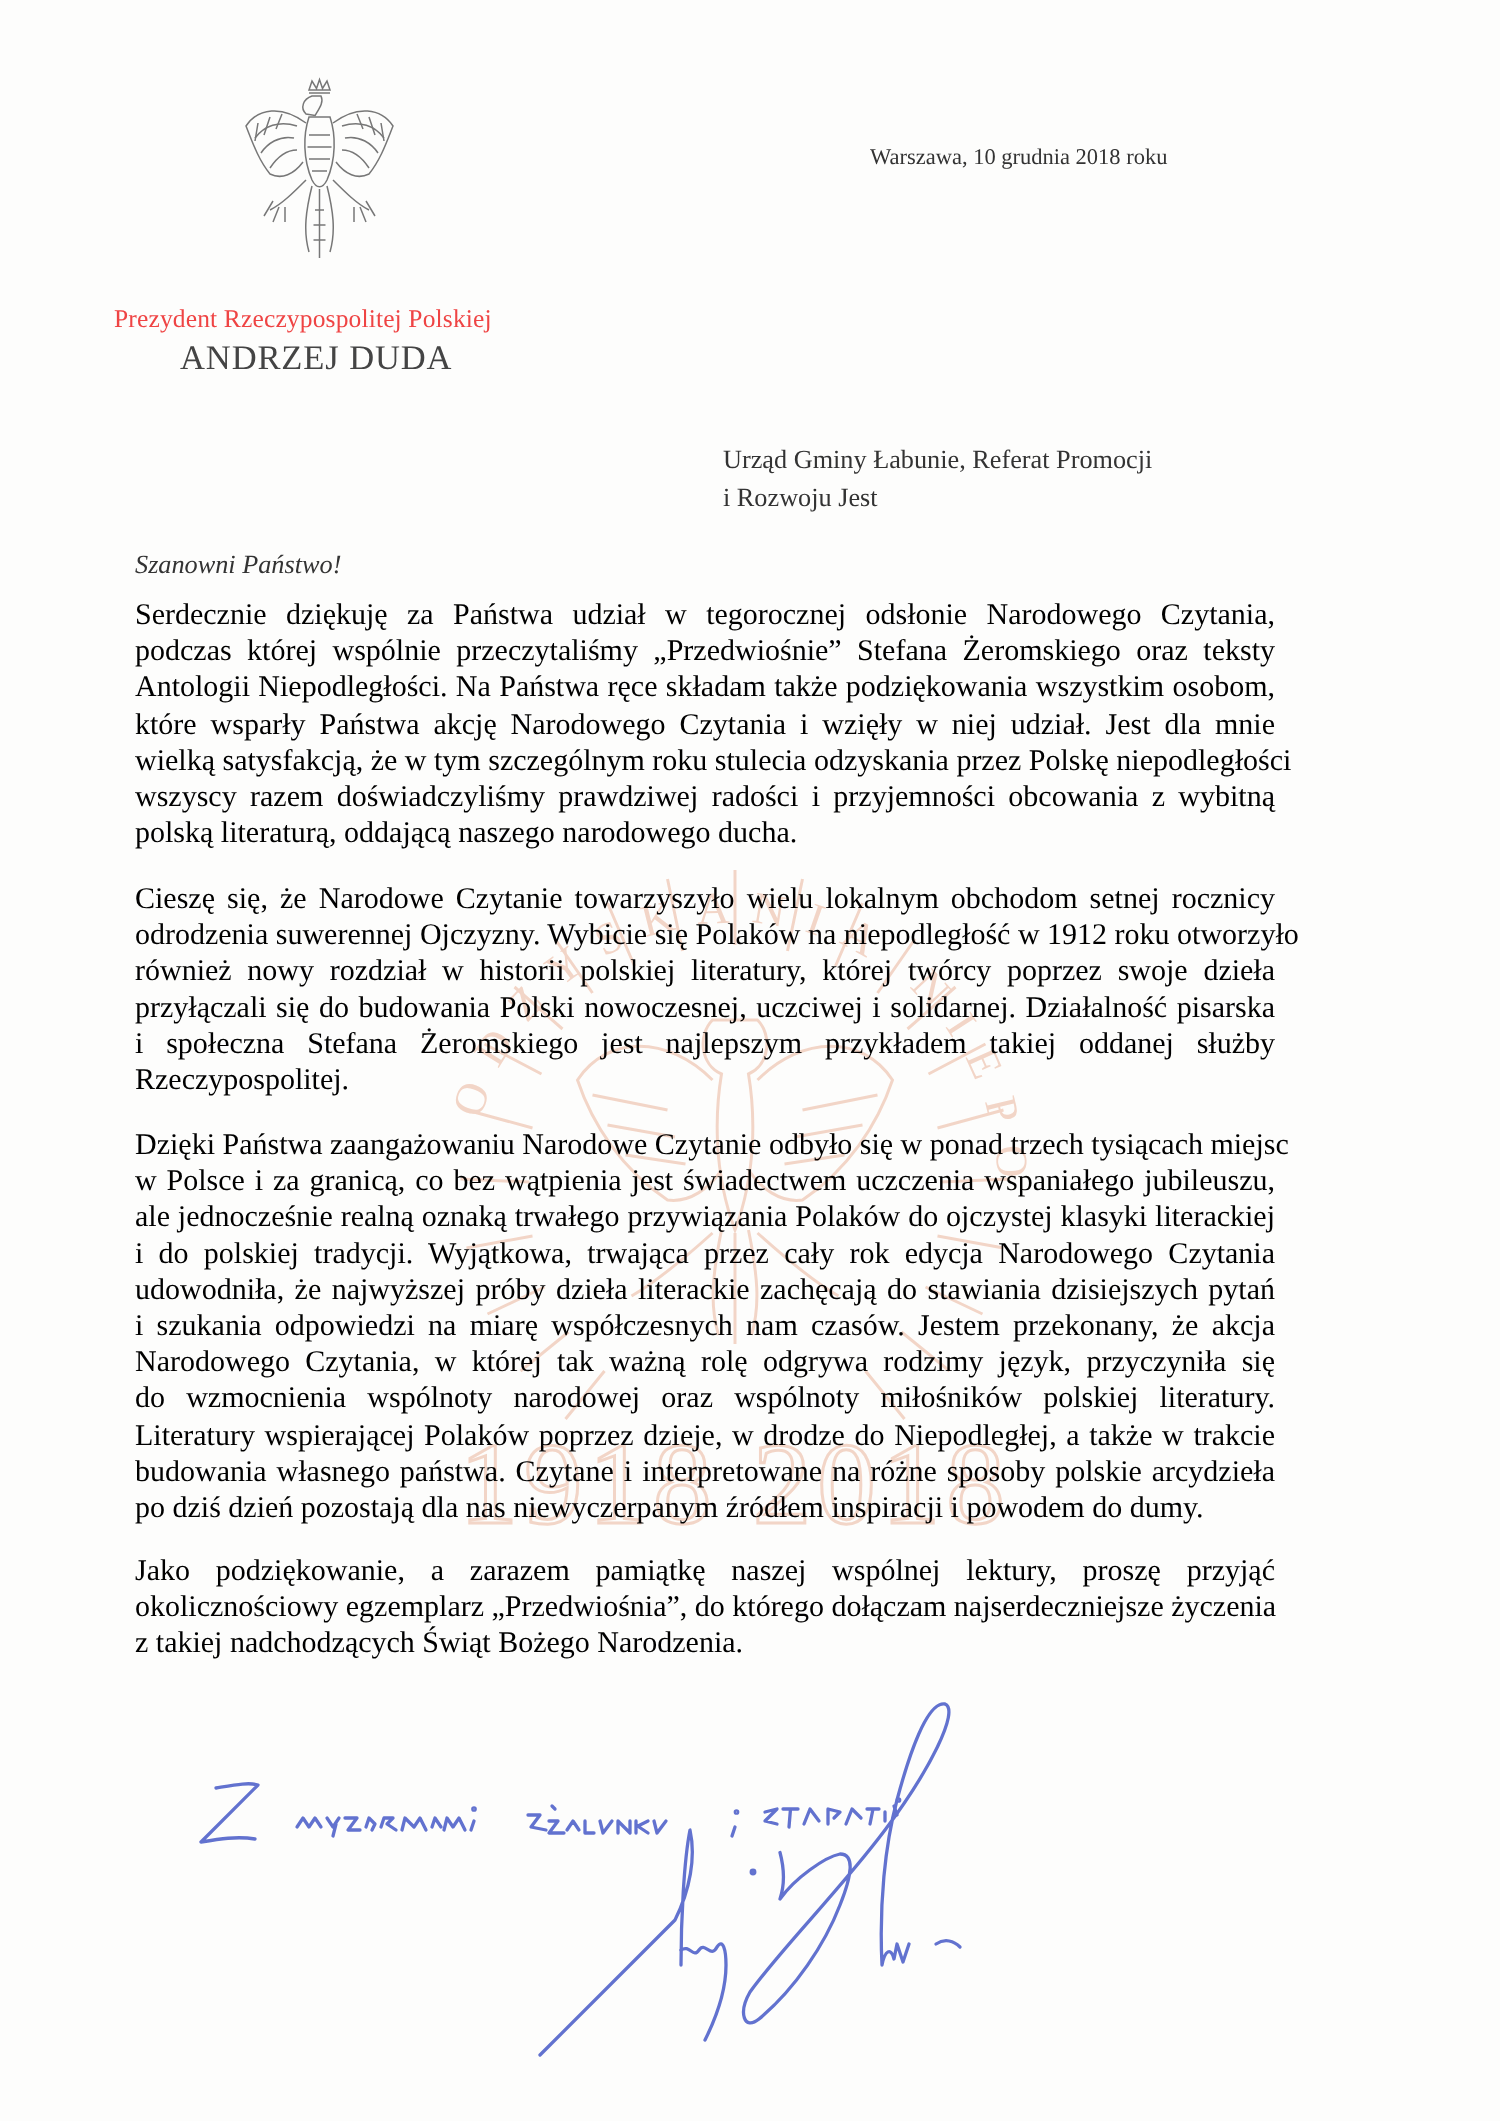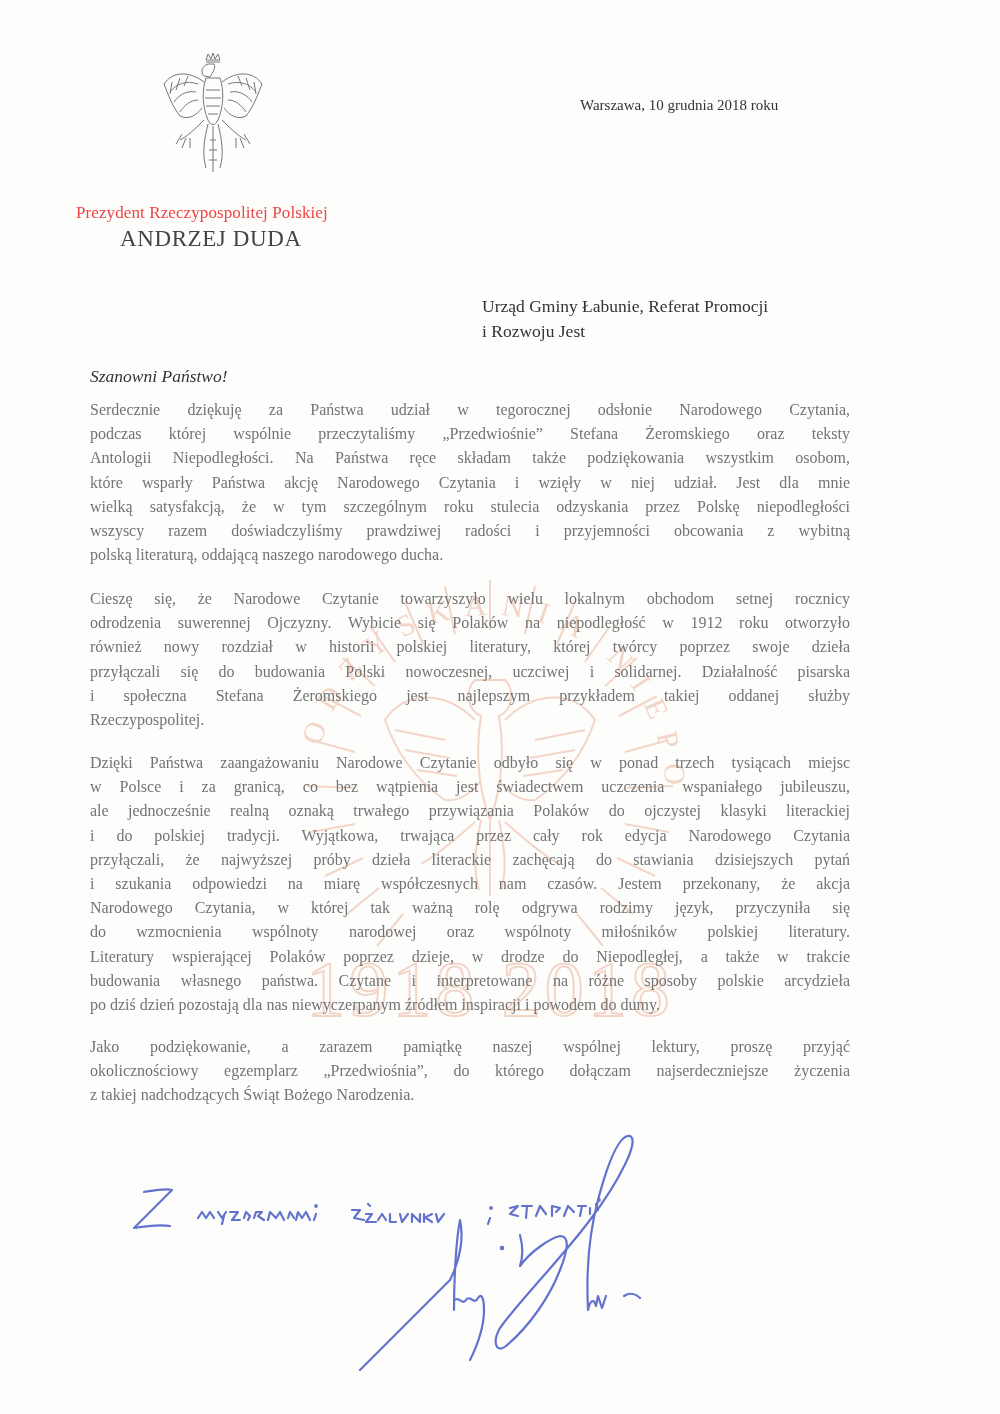--- a/index.html
+++ b/index.html
@@ -14,21 +14,21 @@
 
     .date { position: absolute; left: 580px; top: 97px; font-size: 15px; color: #333; }
     .recipient { position: absolute; left: 482px; top: 262px; font-size: 17.5px; line-height: 25px; color: #333; margin-top: 32px; }
     .recipient div { white-space: nowrap; }
 
     .salutation { position: absolute; left: 90px; top: 366px; font-size: 17.5px; font-style: italic; color: #333; }
 
     
     .watermark { position: absolute; left: 245px; top: 540px; width: 490px; height: 500px; opacity: 0.55; pointer-events: none; }
 
-    .body-text { position: absolute; left: 90px; width: 760px; font-size: 16px; line-height: 24.2px; color: #737373;
+    .body-text { position: absolute; left: 90px; width: 760px; font-size: 20px; line-height: 24.2px; color: #000000;
                  text-align: justify; }
     .p1 { top: 398px; }
     .p2 { top: 587px; }
     .p3 { top: 751px; }
     .p4 { top: 1035px; }
     .line { display: block; text-align: justify; text-align-last: justify; white-space: nowrap; }
     .line.last { text-align-last: left; }
 
     .signature { position: absolute; left: 120px; top: 1120px; width: 780px; height: 280px; }
   </style>
@@ -119,21 +119,21 @@
     <span class="line">przyłączali się do budowania Polski nowoczesnej, uczciwej i solidarnej. Działalność pisarska</span>
     <span class="line">i społeczna Stefana Żeromskiego jest najlepszym przykładem takiej oddanej służby</span>
     <span class="line last">Rzeczypospolitej.</span>
   </div>
 
   <div class="body-text p3">
     <span class="line">Dzięki Państwa zaangażowaniu Narodowe Czytanie odbyło się w ponad trzech tysiącach miejsc</span>
     <span class="line">w Polsce i za granicą, co bez wątpienia jest świadectwem uczczenia wspaniałego jubileuszu,</span>
     <span class="line">ale jednocześnie realną oznaką trwałego przywiązania Polaków do ojczystej klasyki literackiej</span>
     <span class="line">i do polskiej tradycji. Wyjątkowa, trwająca przez cały rok edycja Narodowego Czytania</span>
-    <span class="line">przyłączali, że najwyższej próby dzieła literackie zachęcają do stawiania dzisiejszych pytań</span>
+    <span class="line">udowodniła, że najwyższej próby dzieła literackie zachęcają do stawiania dzisiejszych pytań</span>
     <span class="line">i szukania odpowiedzi na miarę współczesnych nam czasów. Jestem przekonany, że akcja</span>
     <span class="line">Narodowego Czytania, w której tak ważną rolę odgrywa rodzimy język, przyczyniła się</span>
     <span class="line">do wzmocnienia wspólnoty narodowej oraz wspólnoty miłośników polskiej literatury.</span>
     <span class="line">Literatury wspierającej Polaków poprzez dzieje, w drodze do Niepodległej, a także w trakcie</span>
     <span class="line">budowania własnego państwa. Czytane i interpretowane na różne sposoby polskie arcydzieła</span>
     <span class="line last">po dziś dzień pozostają dla nas niewyczerpanym źródłem inspiracji i powodem do dumy.</span>
   </div>
 
   <div class="body-text p4">
     <span class="line">Jako podziękowanie, a zarazem pamiątkę naszej wspólnej lektury, proszę przyjąć</span>

